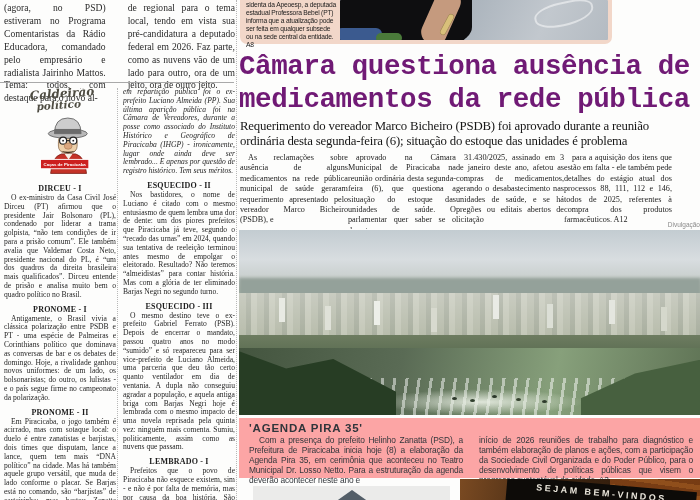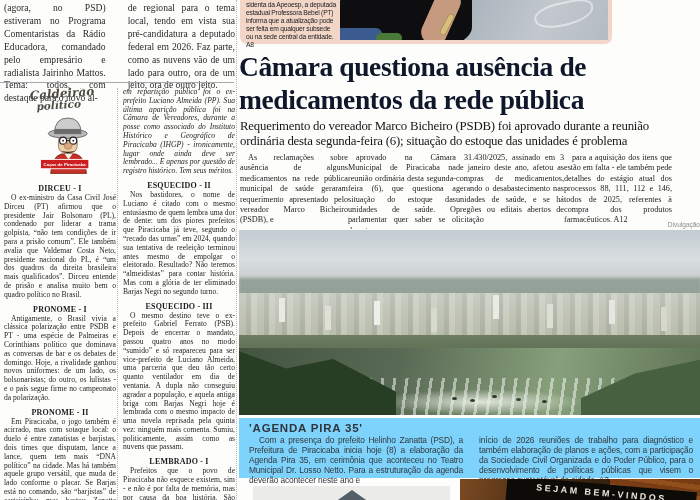--- a/index.html
+++ b/index.html
@@ -45,21 +45,21 @@
   .bp-torso{position:absolute;left:-18px;top:-6px;width:150px;height:60px;background:#0e0e10;border-radius:0 0 45% 30%;}
   .bp-arm{position:absolute;left:88px;top:-12px;width:26px;height:58px;background:#c59a7e;border-radius:12px;
           transform:rotate(24deg);}
   .bp-bracelet{position:absolute;left:96px;top:22px;width:22px;height:5px;background:#d9c07a;border-radius:3px;
                transform:rotate(-62deg);box-shadow:0 0 0 .5px #9a8450;}
   .bp-chair{position:absolute;left:-4px;bottom:-4px;width:46px;height:16px;background:#3b5a8f;border-radius:6px 6px 0 0;}
   .bp-green{position:absolute;left:36px;bottom:-3px;width:26px;height:10px;background:#4a7a3a;border-radius:5px;}
 
   
   .headline{position:absolute;left:239px;top:50px;width:462px;font-size:27.5px;line-height:33px;
-            font-weight:bold;color:#0f172a;letter-spacing:-.4px;white-space:pre-line;}
+            font-weight:bold;color:#701a75;letter-spacing:-.4px;white-space:pre-line;font-family:Liberation Mono, monospace;}
   .subhead{position:absolute;left:240px;top:119px;width:461px;font-size:12.8px;
            line-height:15.2px;color:#161616;white-space:pre-line;letter-spacing:-.2px;}
   .bodycols{position:absolute;left:240px;top:153px;width:461px;height:76px;display:flex;overflow:hidden;}
   .bodycols p{margin:0;width:108px;font-size:8.2px;line-height:10.4px;text-align:justify;text-indent:8px;color:#1d1d1d;}
   .credit{position:absolute;left:560px;top:221px;width:140px;text-align:right;
           font-family:"Liberation Sans",sans-serif;font-size:6.5px;color:#8a8a8a;}
 
   
   .city-photo{position:absolute;left:239px;top:230px;width:462px;height:185px;overflow:hidden;
               background:linear-gradient(#c3ccd1 0%,#d8dde0 16%,#ccd2d1 24%,#b0b8ac 32%);}
@@ -80,21 +80,21 @@
   .ph-bright{position:absolute;left:30%;top:86%;width:45%;height:14%;
              background:radial-gradient(ellipse at center,rgba(235,240,230,.9),rgba(235,240,230,0) 70%);}
   .ph-forest-left{position:absolute;left:0;bottom:0;width:34%;height:42%;background:#273d24;
                   clip-path:polygon(0 100%,0 18%,30% 40%,60% 28%,100% 70%,100% 100%);}
   .ph-green-right{position:absolute;right:0;bottom:0;width:26%;height:30%;background:#47603f;
                   clip-path:polygon(0 70%,45% 25%,100% 0,100% 100%,0 100%);}
   .ph-rocks{position:absolute;left:46%;top:90%;width:5px;height:3px;background:#2e3a2c;border-radius:50%;
             box-shadow:18px 2px 0 #31402e,40px -2px 0 #2b382a,64px 1px 0 #35422f,90px 3px 0 #2e3a2c;}
 
   
-  .agendabox{position:absolute;left:239px;top:418px;width:462px;height:60px;background:#7dd3fc;
+  .agendabox{position:absolute;left:239px;top:418px;width:462px;height:60px;background:#fca5a5;
              padding:4px 8px 0 10px;font-family:"Liberation Sans",sans-serif;}
   .agenda-title{font-size:11.5px;font-weight:bold;color:#30353b;letter-spacing:.8px;margin-bottom:2px;}
   .agenda-cols{display:flex;gap:16px;}
   .agenda-cols p{margin:0;width:214px;font-size:8.4px;line-height:9.9px;color:#33373c;
                  letter-spacing:-.15px;text-align:justify;}
   .agenda-cols p.first{text-indent:10px;}
 
   
   .roof-photo{position:absolute;left:253px;top:486px;width:197px;height:14px;background:#ebebea;overflow:hidden;}
   .roof-shape{width:0;height:0;margin:4px auto 0;border-left:48px solid transparent;

